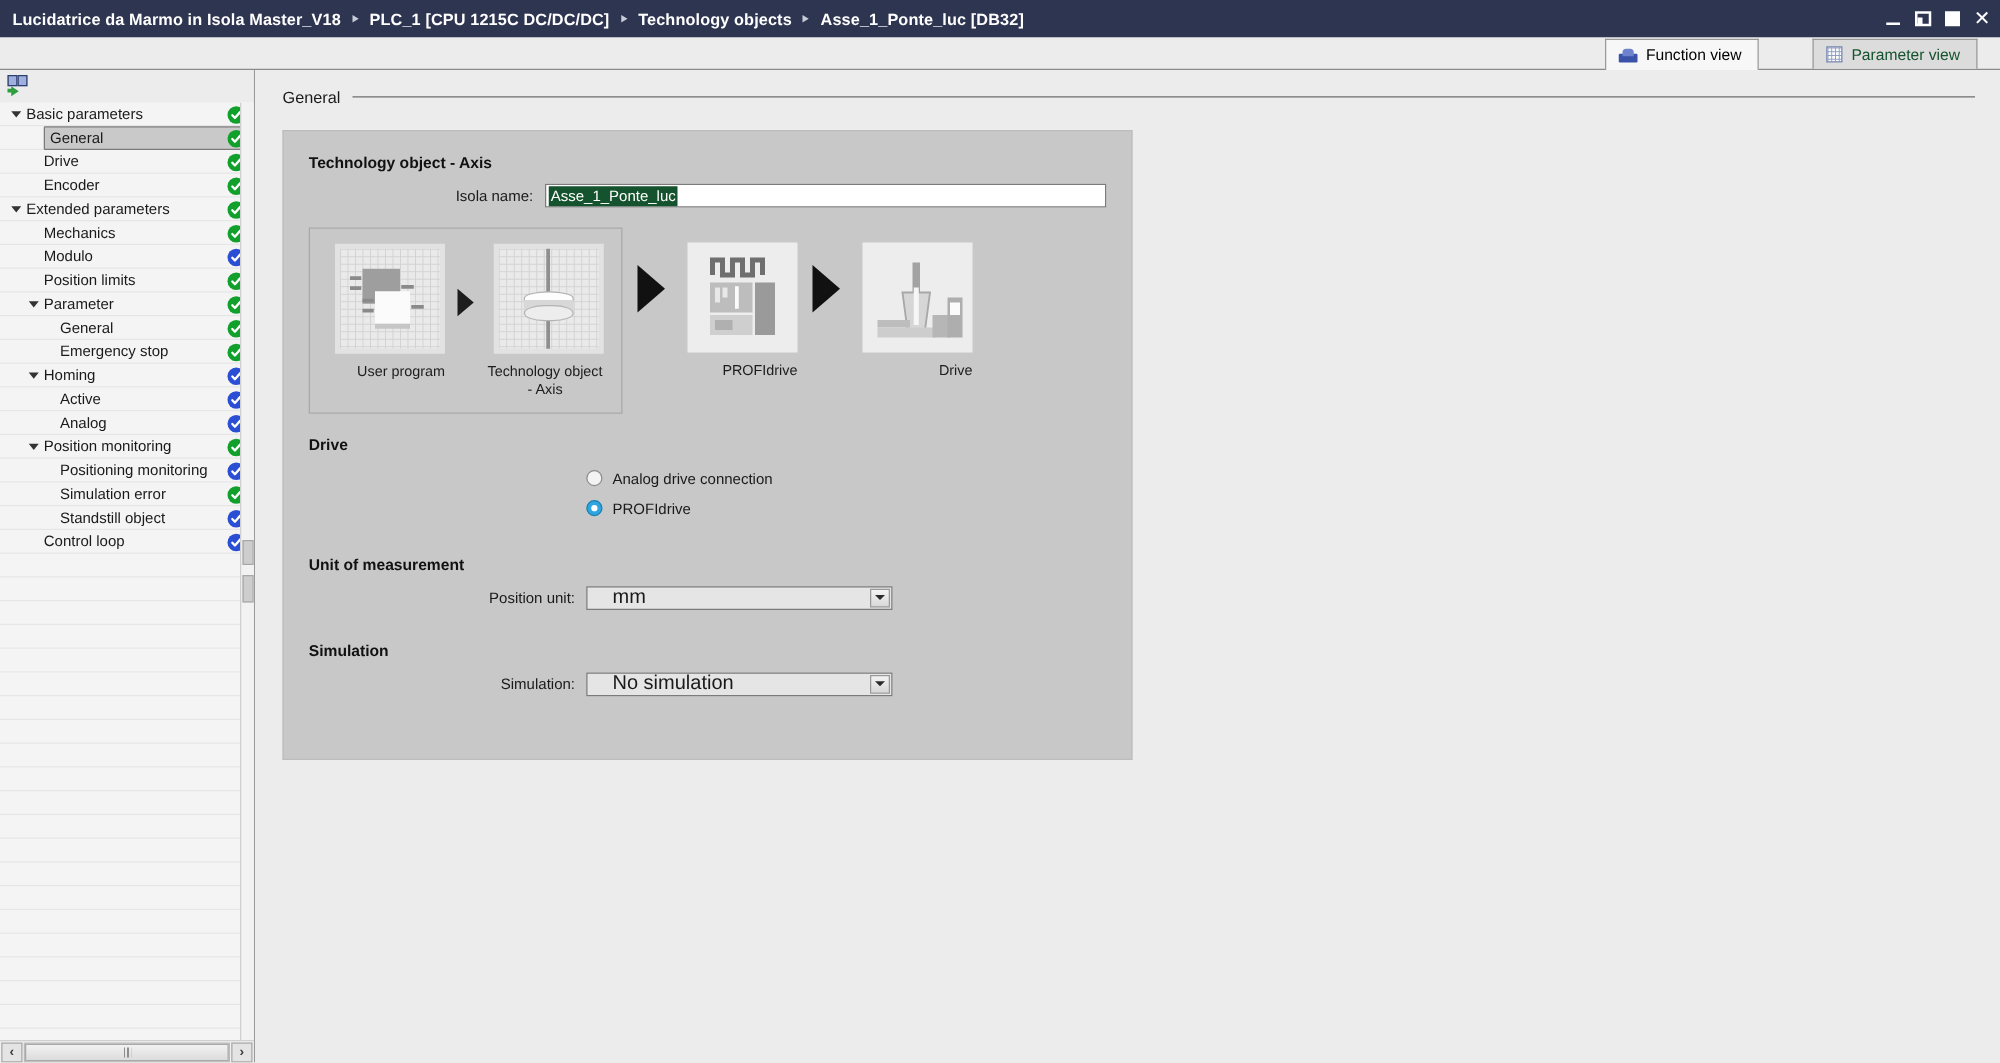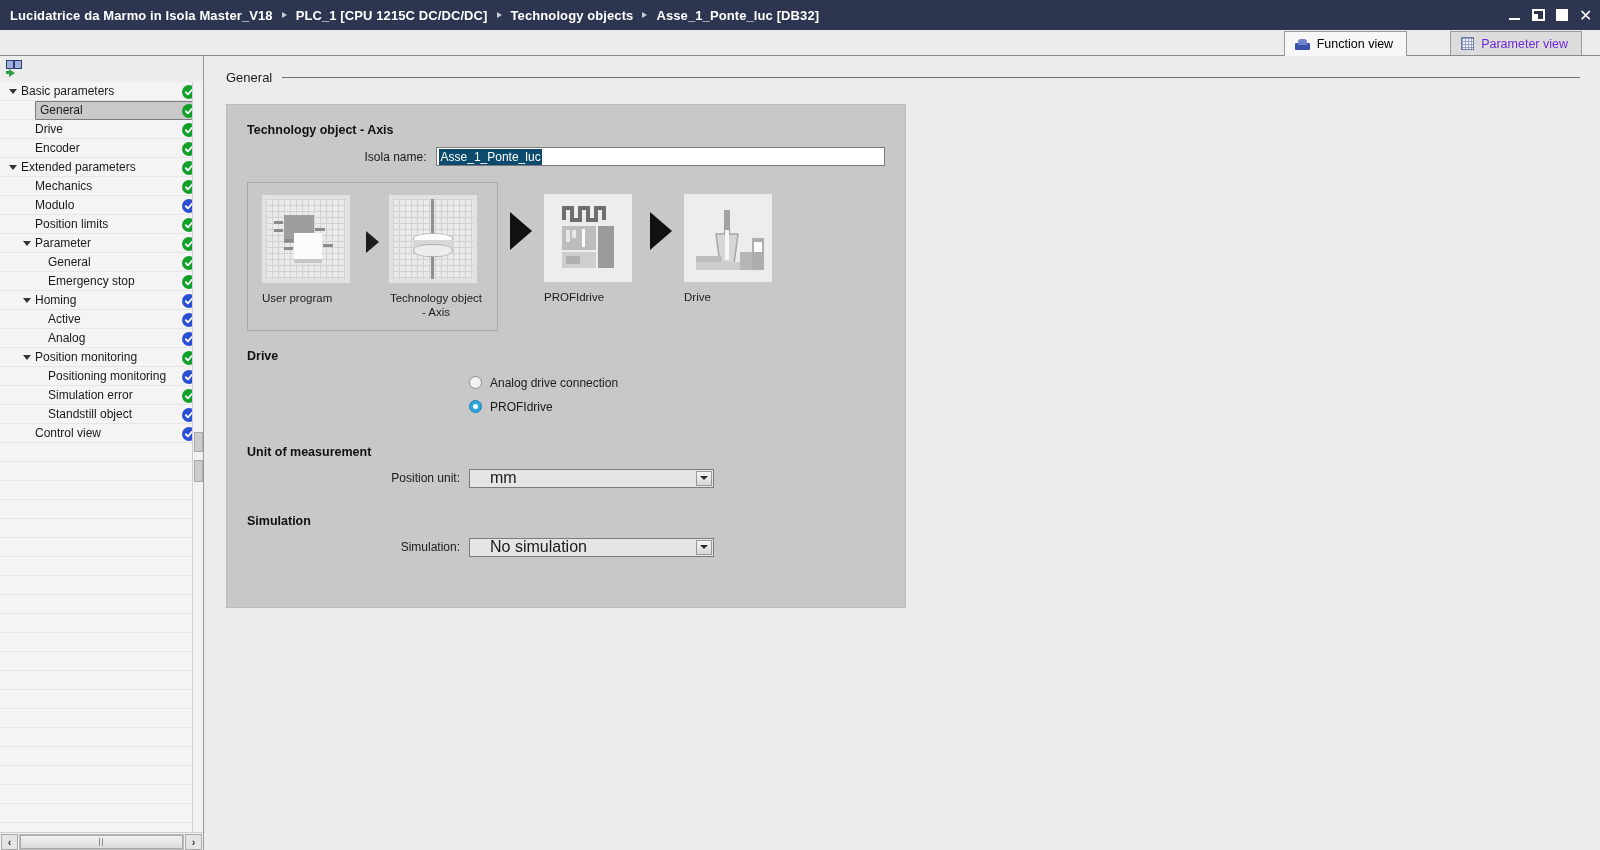--- a/index.html
+++ b/index.html
@@ -63,21 +63,21 @@
     position: relative;
   }
   .tab.active {
     background: #f7f7f7;
     font-weight: normal;
     color: #000;
     height: 25px;
     margin-bottom: -1px;
     z-index: 2;
   }
-  .tab.inactive { background: #dcdcdc; color: #6d28d9; margin-left: 43px; }
+  .tab.inactive { background: #dcdcdc; color: #14532d; margin-left: 43px; }
   .ico-funcview { width: 15px; height: 13px; position: relative; }
   .ico-funcview::before {
     content: ""; position: absolute; left: 0; bottom: 1px; width: 15px; height: 7px;
     background: #3a52a8; border-radius: 1px;
   }
   .ico-funcview::after {
     content: ""; position: absolute; left: 3px; top: 1px; width: 9px; height: 6px;
     background: #6d84cd; border-radius: 3px 3px 0 0;
   }
   .ico-paramview {
@@ -188,26 +188,26 @@
   }
   .grp-title { font-size: 12.5px; font-weight: bold; color: #111; }
   .row { display: flex; align-items: center; }
   .lblr { width: 222px; text-align: right; padding-right: 9px; font-size: 12px; }
 
   .txtin {
     width: 532px; height: 19px; background: #fff;
     border: 1px solid #7b7b7b; display: flex; align-items: center; padding: 0 2px;
     font-size: 12px;
   }
-  .seltext { background: #0c4a6e; color: #fff; padding: 1px 1px 1px 2px; }
+  .seltext { background: #14532d; color: #fff; padding: 1px 1px 1px 2px; }
 
   
   .diagram { margin-top: 16px; display: flex; align-items: flex-start; }
   .dgroup { border: 1px solid #a9a9a9; display: flex; align-items: flex-start; padding: 12px 14px 10px; }
-  .stage { width: 94px; display: flex; flex-direction: column; align-items: flex-start; }
+  .stage { width: 94px; display: flex; flex-direction: column; align-items: flex-end; }
   .stage .thumb { width: 88px; height: 88px; background: #e2e2e2; position: relative; overflow: hidden; }
   .stage .cap { margin-top: 8px; font-size: 11.5px; text-align: center; line-height: 1.25; color: #1c1c1c; }
   .arrow-sm {
     width: 0; height: 0; margin: 36px 10px 0;
     border-left: 13px solid #1d1d1d;
     border-top: 11px solid transparent; border-bottom: 11px solid transparent;
   }
   .arrow-lg {
     width: 0; height: 0; margin: 30px 12px 0;
     border-left: 22px solid #111;
@@ -454,21 +454,21 @@
           <span class="tw"></span>
           <span class="lbl">Standstill object</span>
           <span class="status" style="background: rgb(43, 79, 212);">
             <svg viewBox="0 0 12 12">
               <path d="M2.2 6.3 L4.7 8.8 L9.9 3.0" fill="none" stroke="#ffffff" stroke-width="2.2" stroke-linecap="round" stroke-linejoin="round"></path>
             </svg>
           </span>
         </div>
         <div class="navrow ind1">
           <span class="tw"></span>
-          <span class="lbl">Control view</span>
+          <span class="lbl">Control loop</span>
           <span class="status" style="background: rgb(43, 79, 212);">
             <svg viewBox="0 0 12 12">
               <path d="M2.2 6.3 L4.7 8.8 L9.9 3.0" fill="none" stroke="#ffffff" stroke-width="2.2" stroke-linecap="round" stroke-linejoin="round"></path>
             </svg>
           </span>
         </div>
         <div class="navrow empty"></div>
         <div class="navrow empty"></div>
         <div class="navrow empty"></div>
         <div class="navrow empty"></div>

